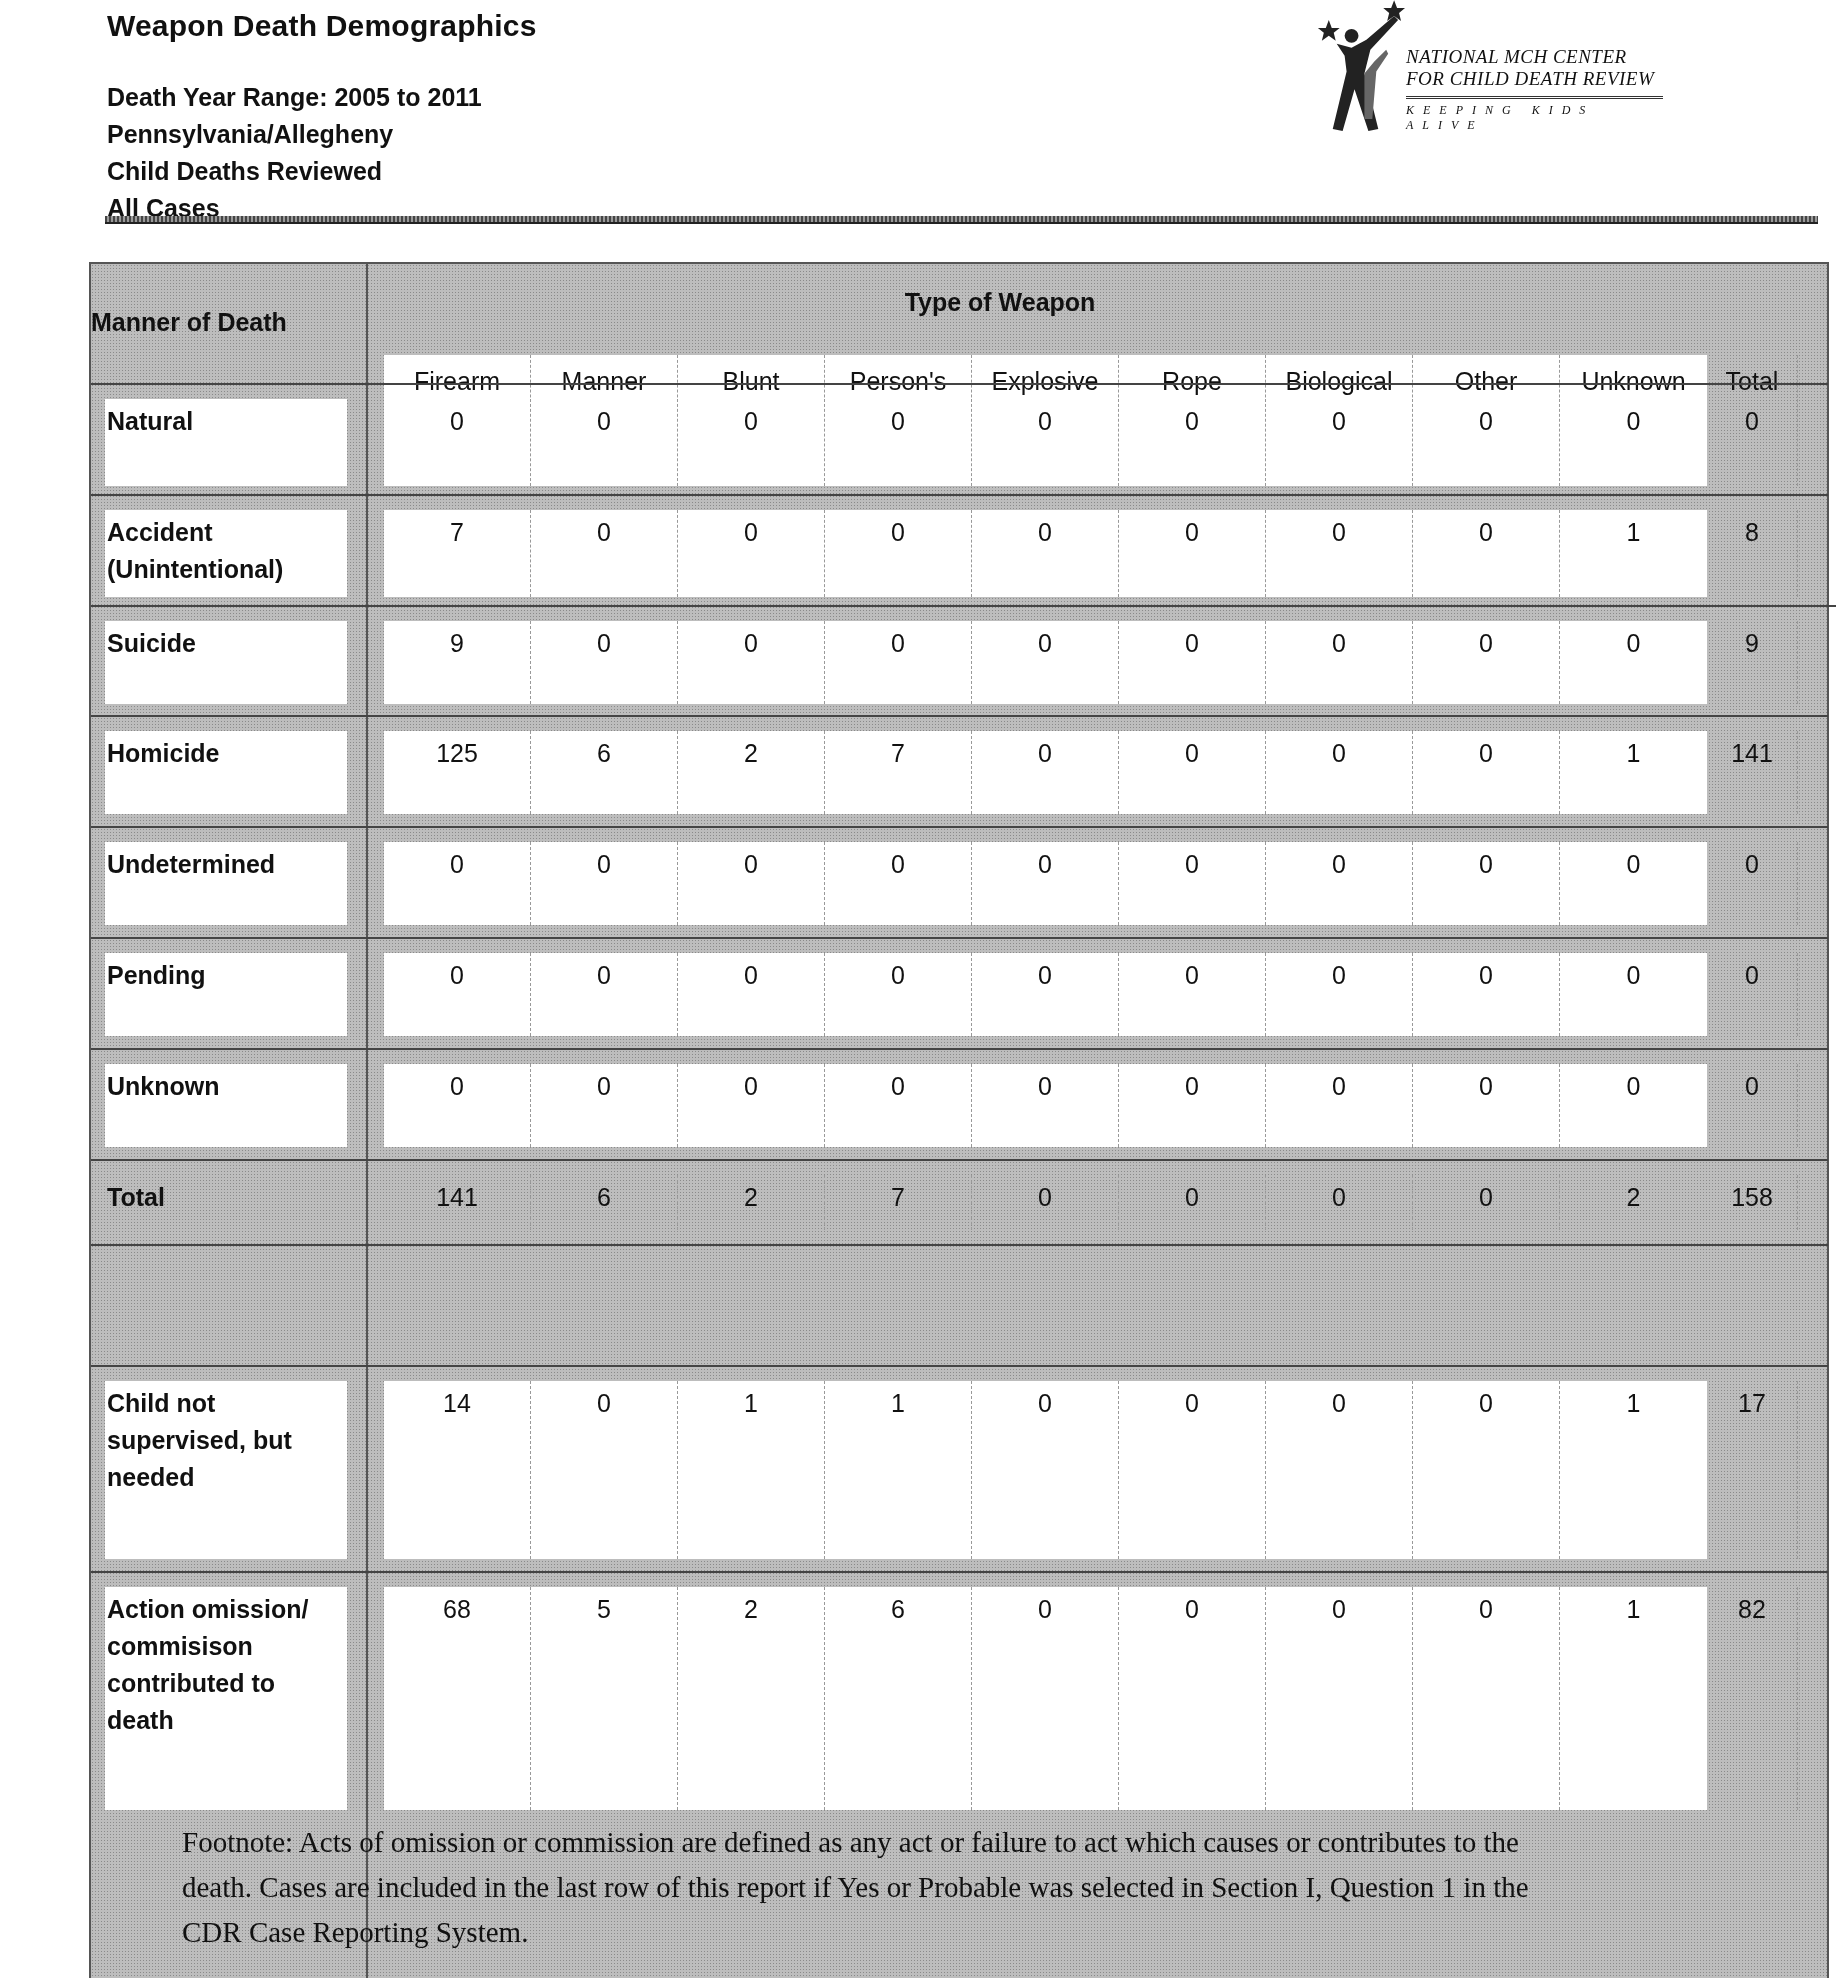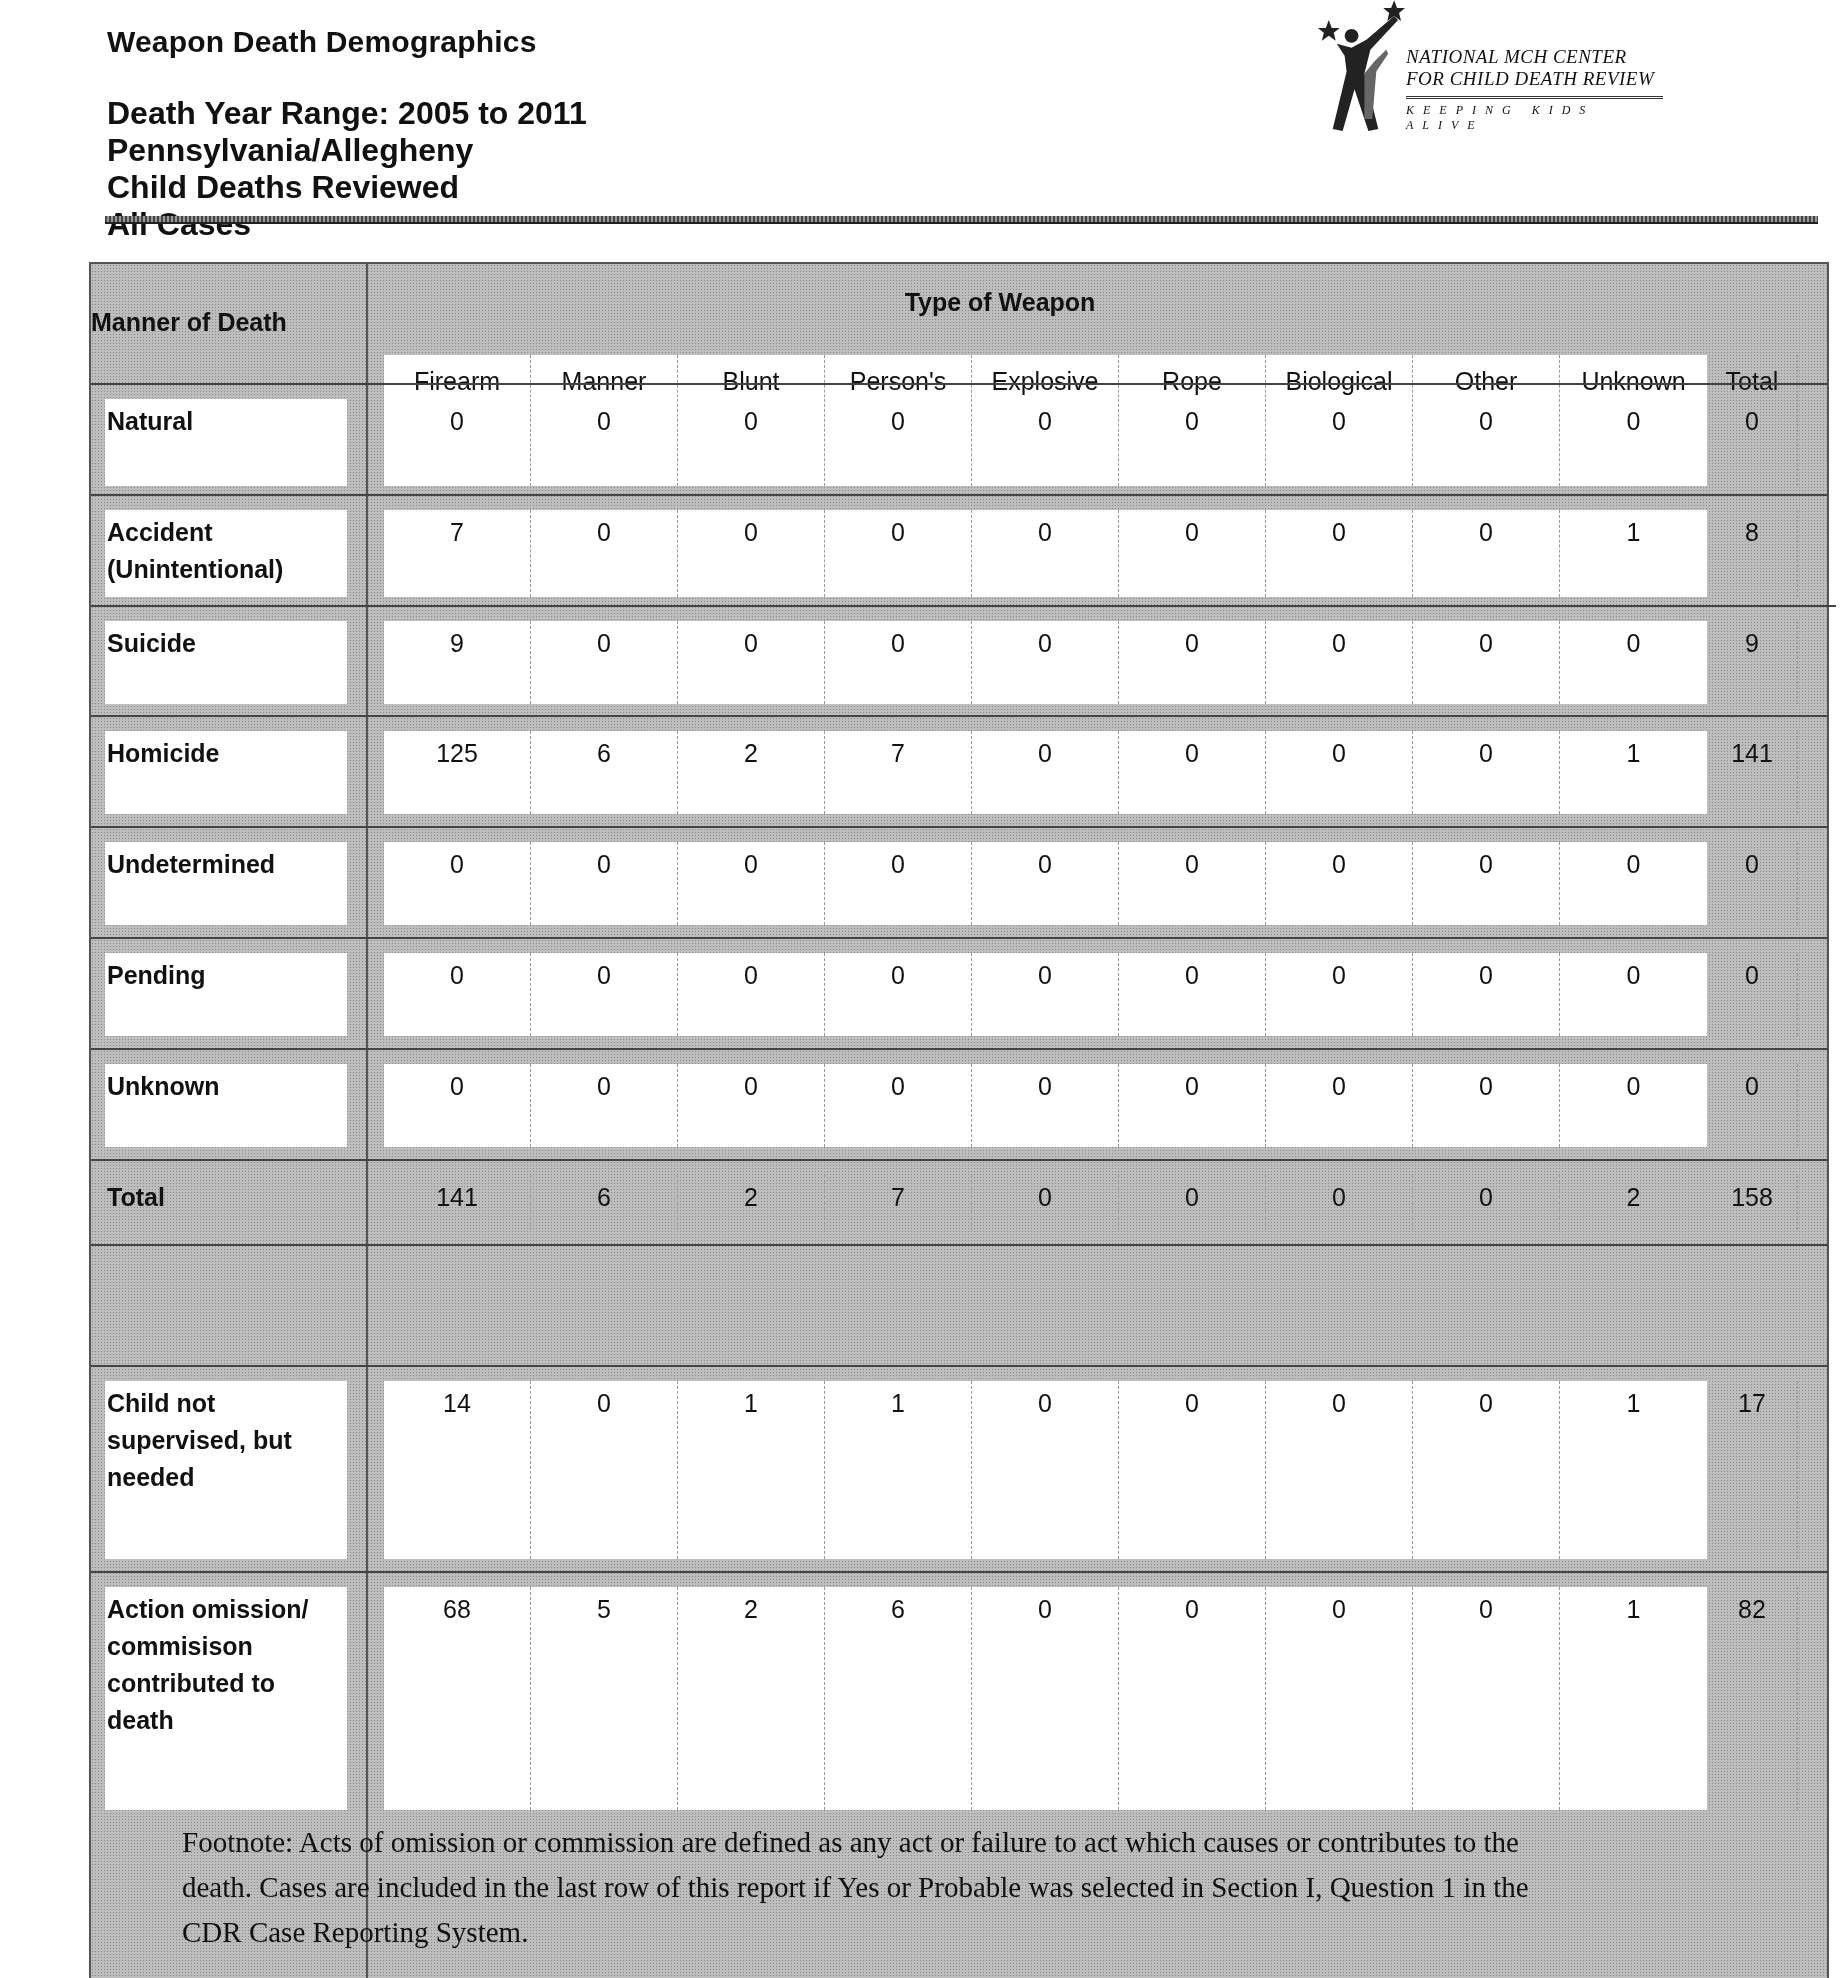--- a/index.html
+++ b/index.html
@@ -1,23 +1,23 @@
 <!DOCTYPE html>
 <html><head>
   <meta charset="utf-8">
   <style>
     html, body { margin: 0; padding: 0; }
     body {
       width: 1847px; height: 1978px; background: #ffffff; position: relative;
       font-family: "Liberation Sans", sans-serif; color: #111; overflow: hidden;
     }
-    .header { position: absolute; left: 107px; top: 25px; }
+    .header { position: absolute; left: 107px; top: 9px; }
     .title { font-size: 30px; font-weight: bold; margin: 0; letter-spacing: 0.2px; }
     .meta { margin-top: 36px; }
-    .meta div { font-size: 32px; font-weight: bold; line-height: 37px; }
+    .meta div { font-size: 25px; font-weight: bold; line-height: 37px; }
     .rule {
       position: absolute; left: 105px; top: 216px; width: 1713px; height: 6px;
       background: repeating-linear-gradient(90deg, #444 0 2px, #999 2px 4px);
       border-bottom: 2px solid #222;
     }
     .logo { position: absolute; left: 1307px; top: 0px; width: 356px; height: 139px; }
     .logo-text { position: absolute; left: 99px; top: 46px; font-style: italic; font-family: "Liberation Serif", serif; }
     .logo-text .l1 { font-size: 19px; letter-spacing: 0.5px; line-height: 22px; }
     .logo-tag { font-size: 12px; letter-spacing: 9px; font-style: italic; margin-top: 6px; border-top: 3px double #333; padding-top: 4px; }
 

